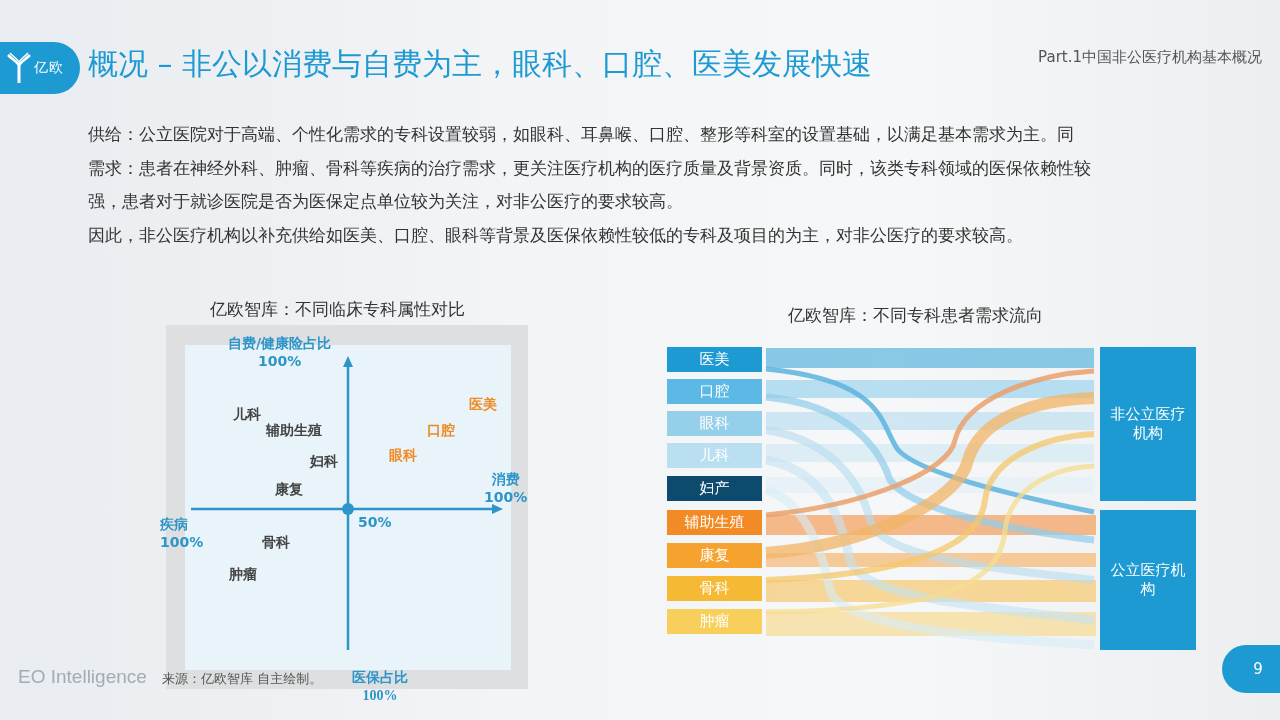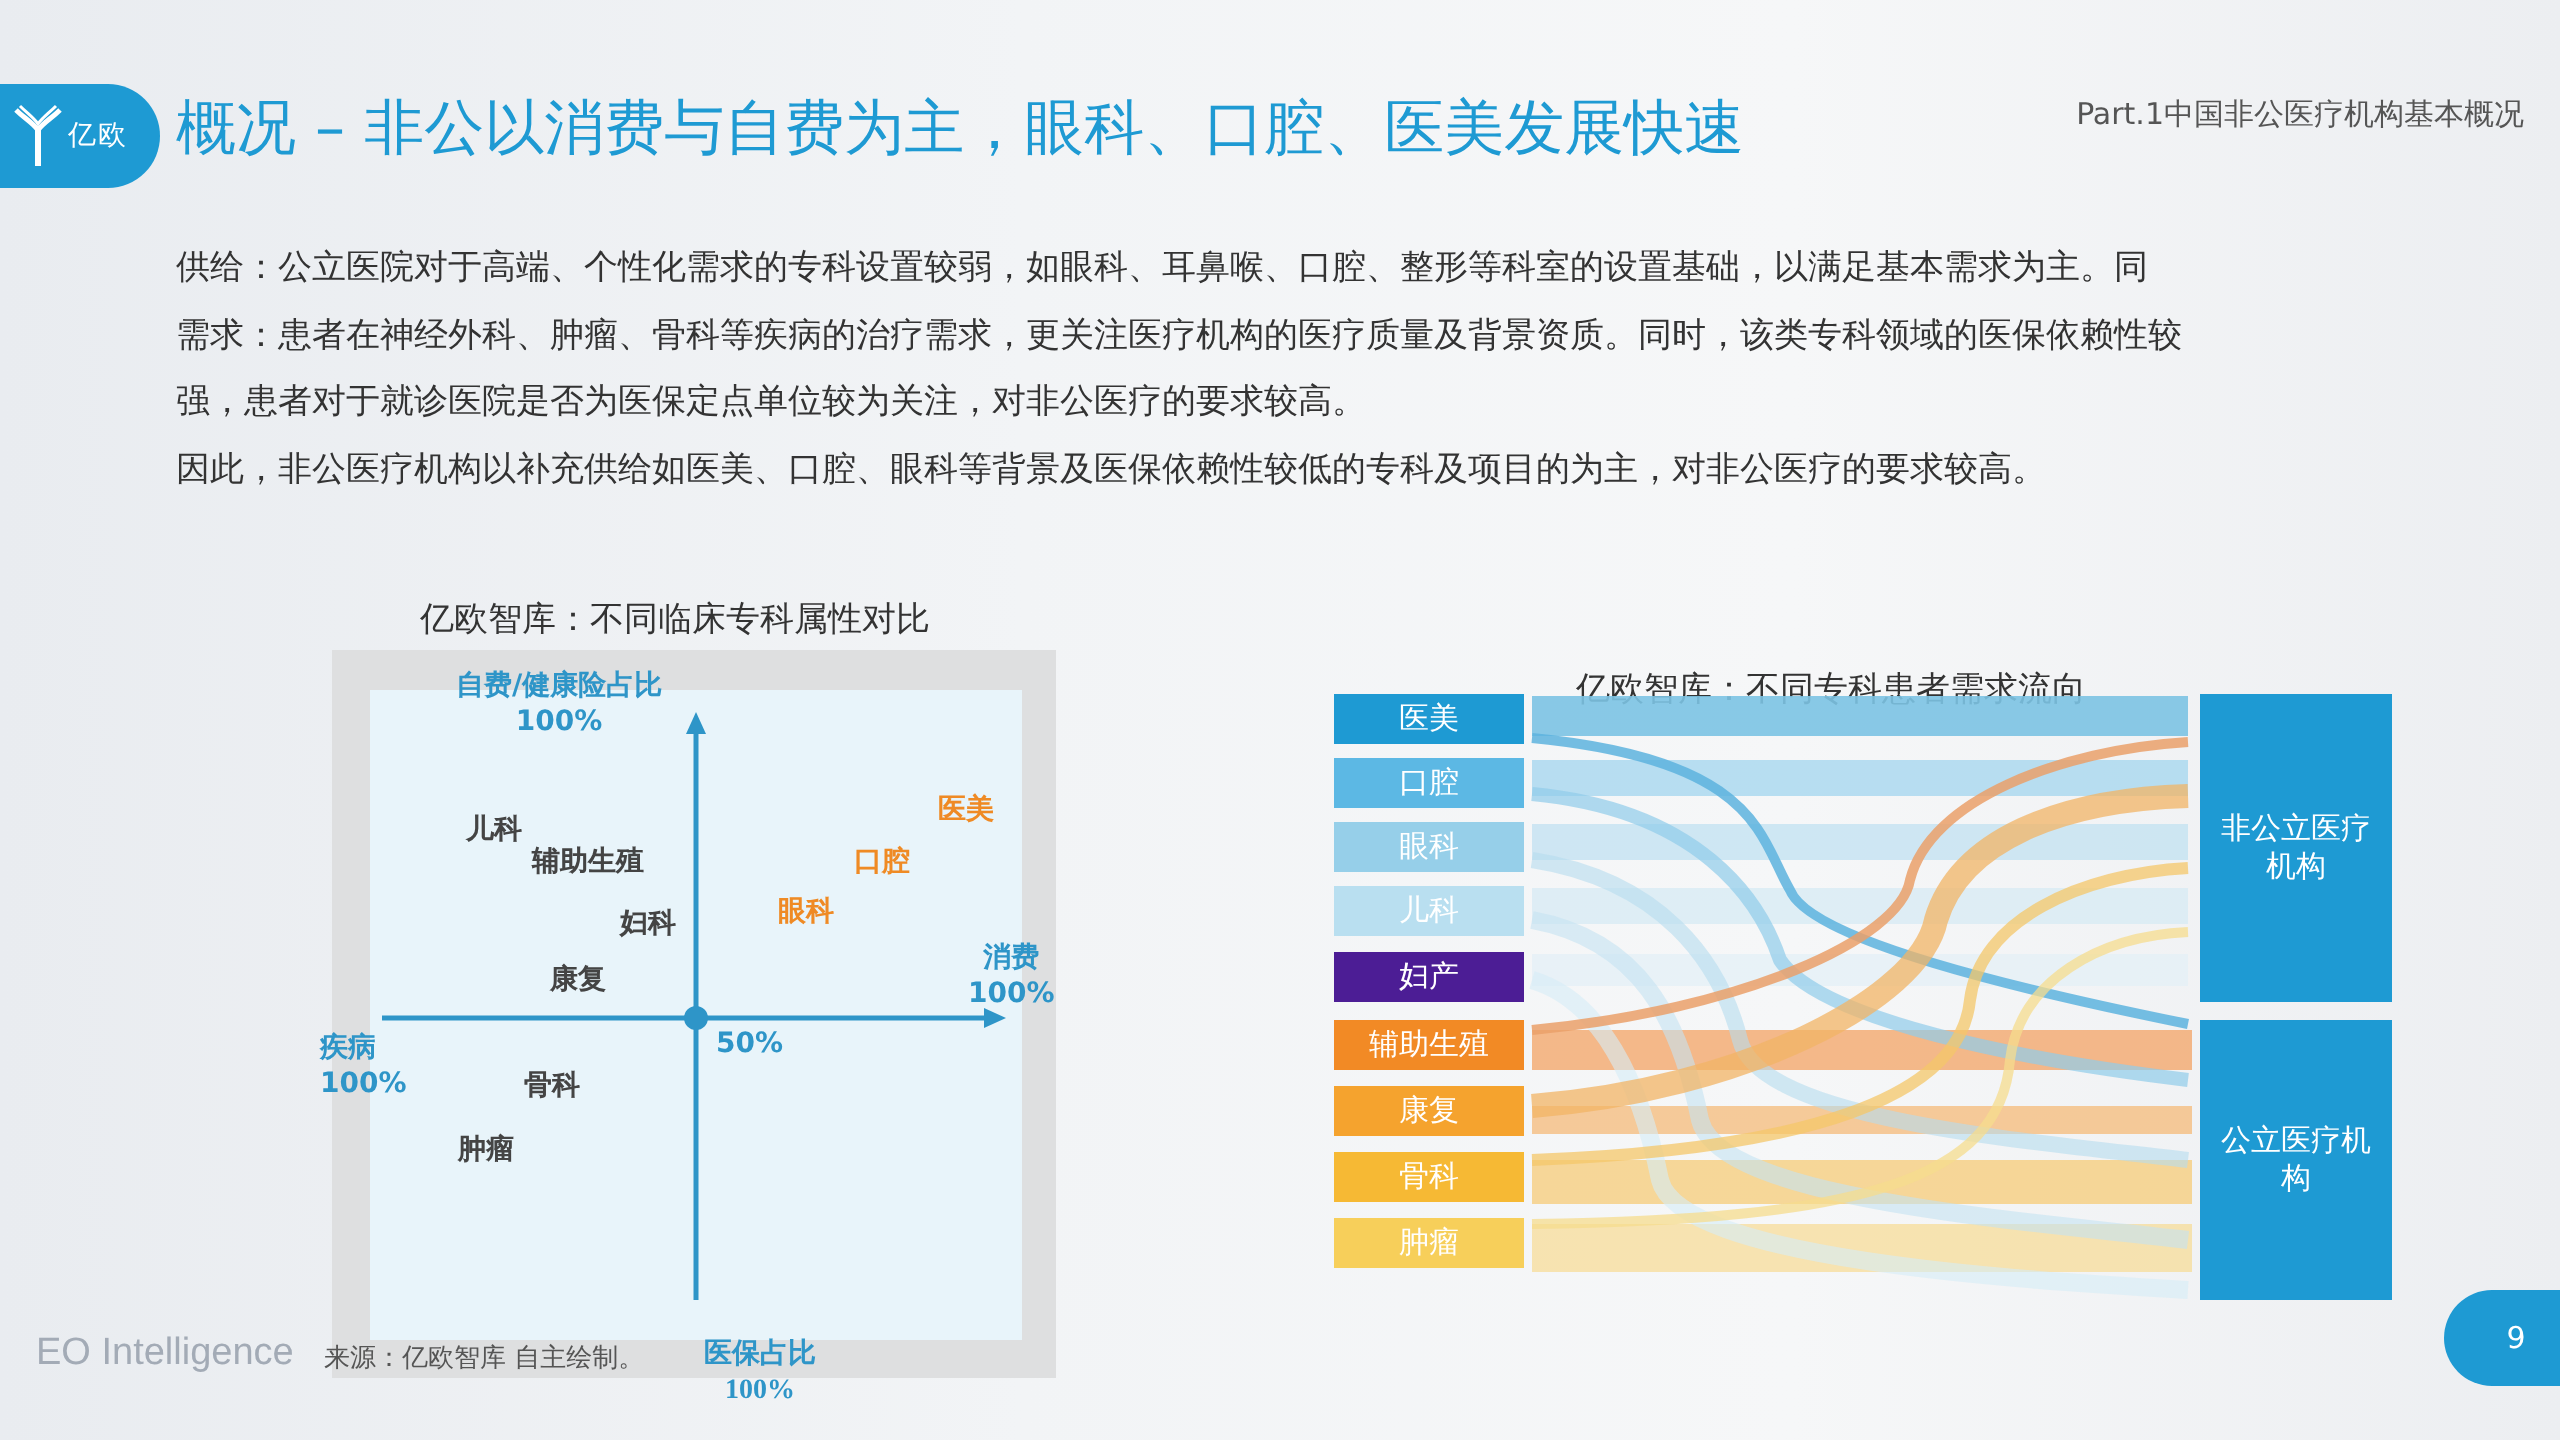--- a/index.html
+++ b/index.html
@@ -44,21 +44,21 @@
     background: #e8f4fa;
   }
   .quad-svg { position: absolute; left: 0; top: 0; width: 1280px; height: 720px; pointer-events: none; }
   .qlabel { position: absolute; font-size: 14px; font-weight: bold; white-space: nowrap; }
   .qlabel.dark { color: #444; }
   .qlabel.orange { color: #ef8a24; }
   .qlabel.axis { color: #2e95c8; text-align: center; line-height: 18px; }
 
   
   .flow-title {
-    position: absolute; left: 788px; top: 304px; font-size: 17px; color: #333; white-space: nowrap; margin-top: 29px;
+    position: absolute; left: 788px; top: 304px; font-size: 17px; color: #333; white-space: nowrap;
   }
   .src-box {
     position: absolute; left: 667px; width: 95px; height: 25px;
     color: #fff; font-size: 15px; text-align: center; line-height: 25px;
   }
   .dest-box {
     position: absolute; left: 1100px; width: 96px; background: #1e9ad3;
     color: #fff; font-size: 15px; display: flex; align-items: center; justify-content: center;
     text-align: center; line-height: 19px; padding: 0 8px;
   }
@@ -160,21 +160,21 @@
   <path d="M766 515 C870 505 950 470 955 440 C965 400 1030 375 1094 371" stroke="#eaa06a" stroke-width="5" fill="none" opacity="0.85"></path>
   <path d="M766 553 C870 545 960 500 968 460 C980 420 1030 400 1094 398" stroke="#f1b466" stroke-width="12" fill="none" opacity="0.75"></path>
   <path d="M766 580 C900 575 980 550 985 500 C990 460 1040 437 1094 434" stroke="#f4c76a" stroke-width="6" fill="none" opacity="0.75"></path>
   <path d="M766 612 C930 610 1000 590 1005 530 C1010 490 1050 468 1094 466" stroke="#f5dc8e" stroke-width="5" fill="none" opacity="0.75"></path>
 </svg>
 
 <div class="src-box" style="top:347px;background:#1e9ad3;">医美</div>
 <div class="src-box" style="top:379px;background:#5cb8e4;">口腔</div>
 <div class="src-box" style="top:411px;background:#96cfe9;">眼科</div>
 <div class="src-box" style="top:443px;background:#b9dff0;">儿科</div>
-<div class="src-box" style="top:476px;background:#4c1d95;">妇产</div>
+<div class="src-box" style="top:476px;background:#0c4a6e;">妇产</div>
 <div class="src-box" style="top:510px;background:#f28a25;">辅助生殖</div>
 <div class="src-box" style="top:543px;background:#f5a32e;">康复</div>
 <div class="src-box" style="top:576px;background:#f6b934;">骨科</div>
 <div class="src-box" style="top:609px;background:#f7cf5a;">肿瘤</div>
 
 <div class="dest-box" style="top:347px;height:154px;">非公立医疗机构</div>
 <div class="dest-box" style="top:510px;height:140px;">公立医疗机构</div>
 
 <div class="footer-brand">EO Intelligence</div>
 <div class="footer-source">来源：亿欧智库 自主绘制。</div>

